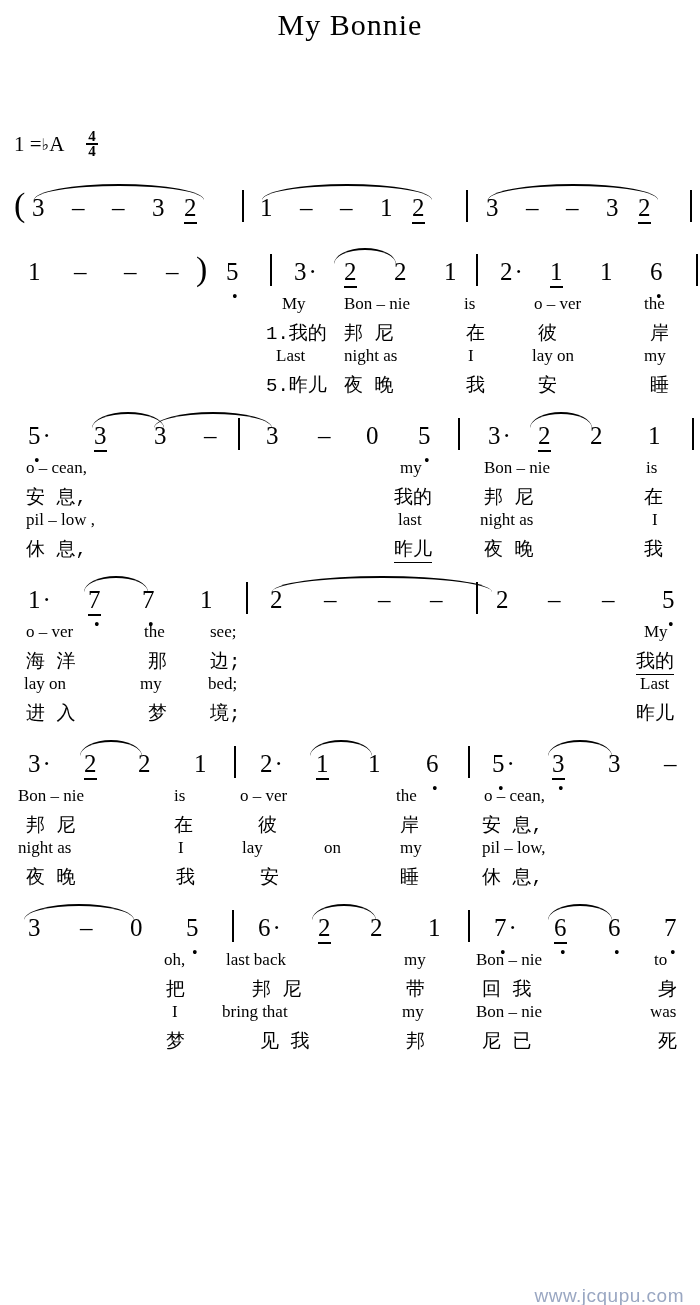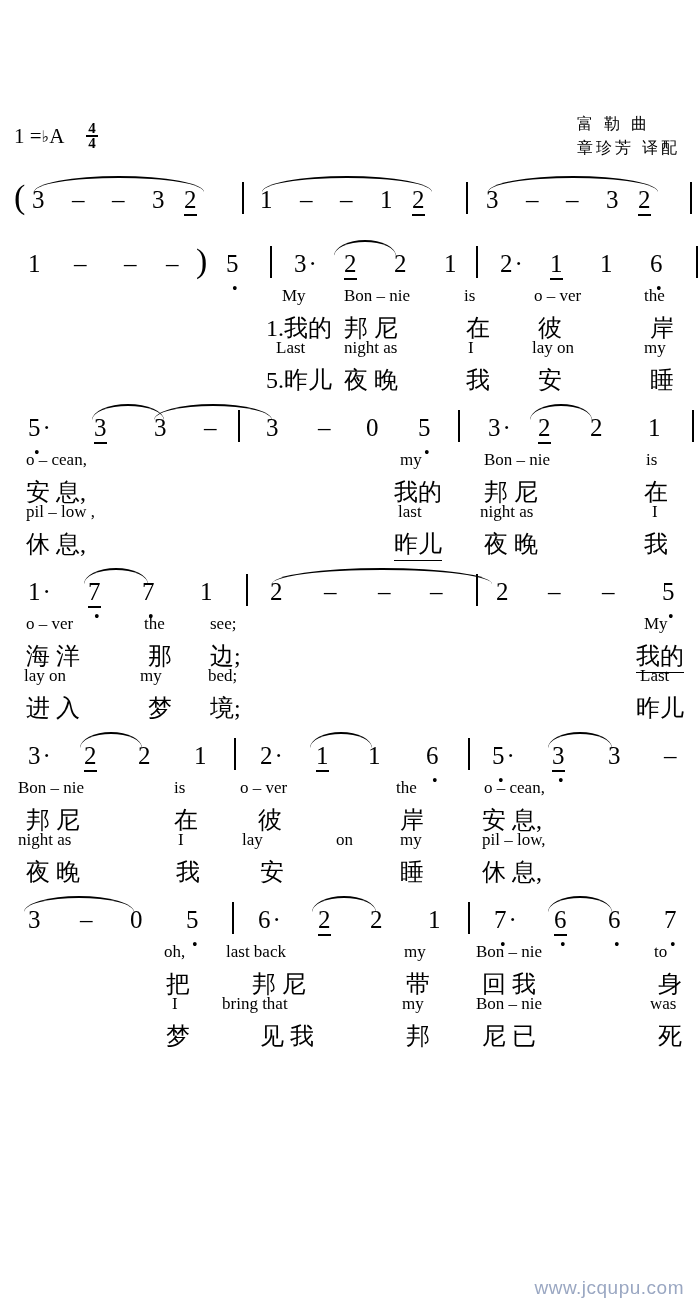--- a/index.html
+++ b/index.html
@@ -127,45 +127,42 @@
   }
   .ly {
     position: absolute;
     white-space: nowrap;
   }
   .ly.en {
     font-family: "Liberation Serif", serif;
     font-size: 17px;
   }
   .ly.cn {
-    font-family: Liberation Serif, serif;
-    font-size: 24px;
+    font-family: Liberation Mono, monospace;
+    font-size: 19px;
   }
   .ly.ul { border-bottom: 1.5px solid #000; }
 
   .watermark {
     position: absolute;
     right: 16px;
     bottom: 6px;
     font-family: "Liberation Sans", sans-serif;
     font-size: 19px;
     color: #9aa7c2;
     letter-spacing: 0.5px;
   }
 </style>
 </head>
 <body>
 
 <div class="sheet">
 
-
-  <div class="credits">
-    <div>富 勒  曲</div>
-    <div>章珍芳  译配</div>
-  </div>
+  <div class="title-en">My Bonnie</div>
+
 
   <div class="keyline">
     <span>1 =</span>
       <span class="flat">♭</span>
       <span>A</span>
     <span class="meter">
       <span class="num">4</span>
       <span class="den">4</span>
     </span>
   </div>
@@ -372,21 +369,21 @@
           <span class="ly cn" style="left: 12px;">邦 尼</span>
           <span class="ly cn" style="left: 160px;">在</span>
           <span class="ly cn" style="left: 244px;">彼</span>
           <span class="ly cn" style="left: 386px;">岸</span>
           <span class="ly cn" style="left: 468px;">安 息,</span>
         </div>
         <div class="lyrics">
           <span class="ly en" style="left: 4px;">night as</span>
           <span class="ly en" style="left: 164px;">I</span>
           <span class="ly en" style="left: 228px;">lay</span>
-          <span class="ly en" style="left: 322px; text-align: center;">on</span>
+          <span class="ly en" style="left: 310px; text-align: center;">on</span>
           <span class="ly en" style="left: 386px;">my</span>
           <span class="ly en" style="left: 468px;">pil – low,</span>
         </div>
         <div class="lyrics">
           <span class="ly cn" style="left: 12px;">夜 晚</span>
           <span class="ly cn" style="left: 162px;">我</span>
           <span class="ly cn" style="left: 246px;">安</span>
           <span class="ly cn" style="left: 386px;">睡</span>
           <span class="ly cn" style="left: 468px;">休 息,</span>
         </div>

